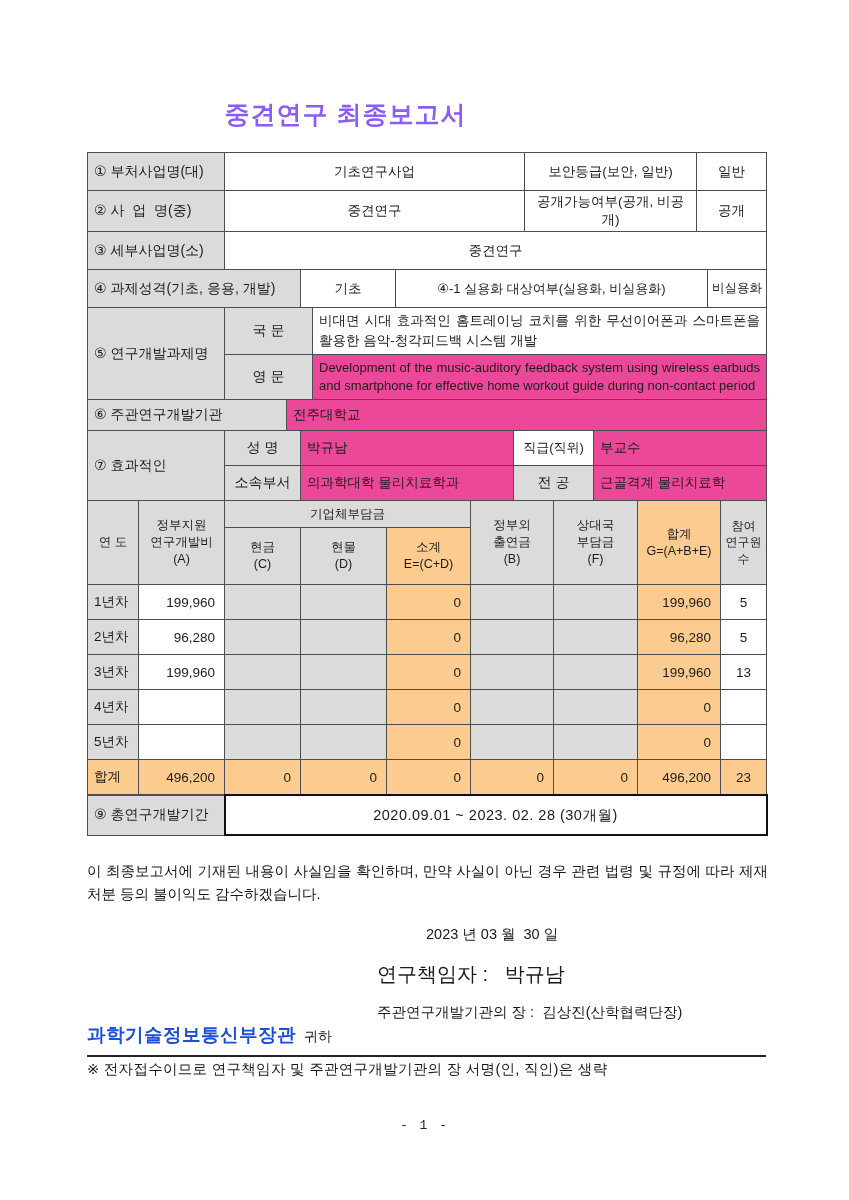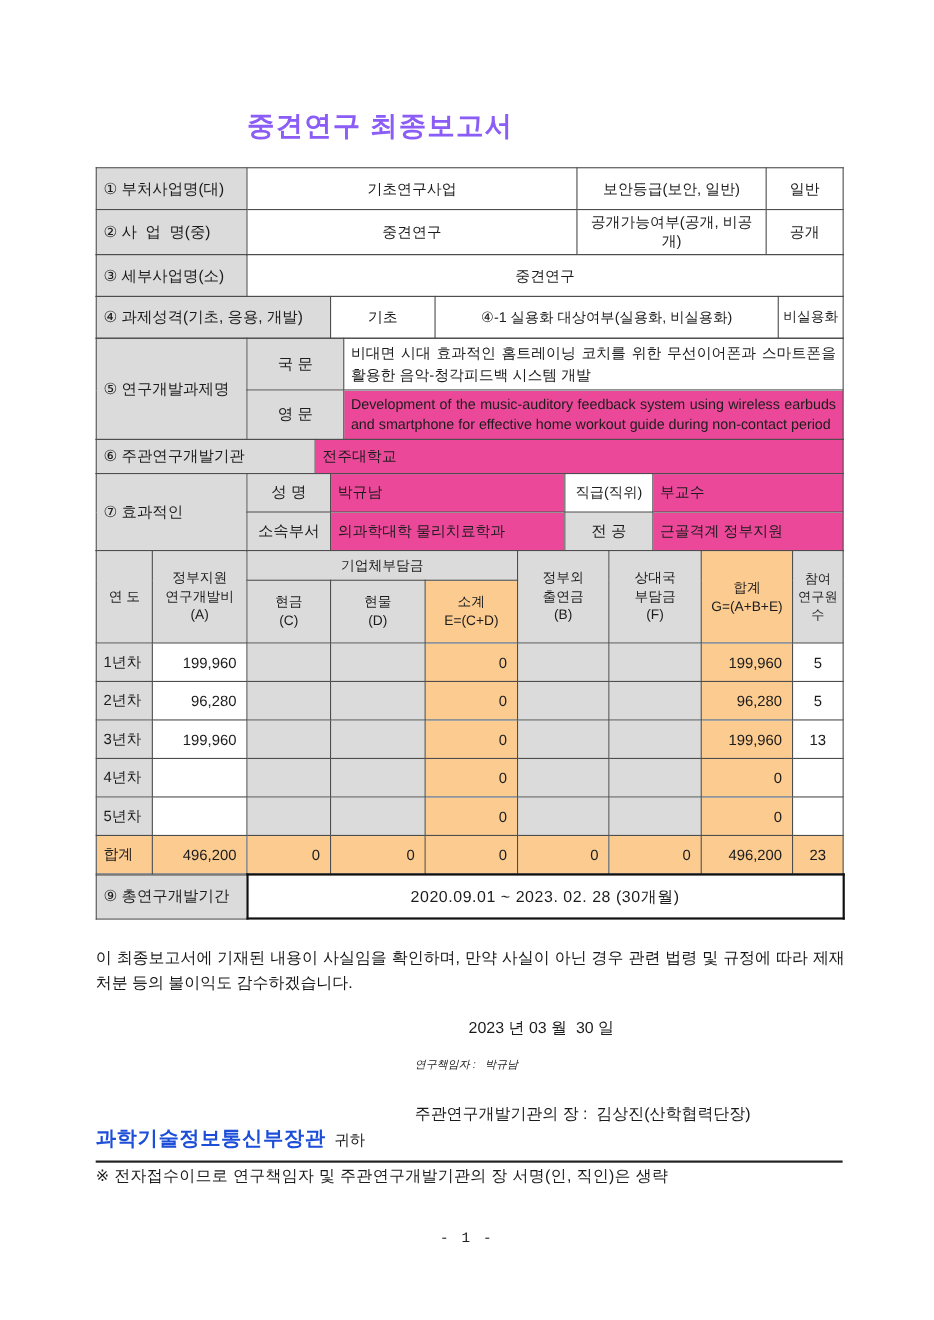--- a/index.html
+++ b/index.html
@@ -39,21 +39,21 @@
   .mem{background:#fff;text-align:center;}
   .tot td{background:#fbcb90;}
   .tot .yr{background:#fbcb90;}
   .bt-h1 th{height:27px;}
   .bt-h2 th{height:57px;}
   .period-val{border:2px solid #111;text-align:center;font-size:14.5px;letter-spacing:.5px;}
 
   .declaration{position:absolute;left:87px;top:860px;width:681px;font-size:14.5px;
                line-height:1.58;text-align:justify;word-break:break-all;color:#161616;}
   .date-line{position:absolute;left:426px;top:925px;font-size:14.5px;white-space:pre;}
-  .pi-line{position:absolute;left:377px;top:961px;font-size:10px;white-space:pre;font-style:italic;}
+  .pi-line{position:absolute;left:377px;top:961px;font-size:20px;white-space:pre;}
   .head-line{position:absolute;left:377px;top:1003px;font-size:14.5px;white-space:pre;}
   .addressee{position:absolute;left:87px;top:1022px;width:679px;
              border-bottom:2px solid #222;padding-bottom:8px;}
   .addressee .main{font-size:18.5px;font-weight:600;letter-spacing:.5px;color:#1d4ed8;}
   .addressee .suffix{font-size:14px;margin-left:8px;}
   .note{position:absolute;left:87px;top:1060px;width:700px;font-size:14.5px;letter-spacing:.3px;}
   .page-num{position:absolute;left:0;top:1118px;width:849px;text-align:center;
             font-size:13px;font-family:"Liberation Mono","DejaVu Sans Mono",monospace;letter-spacing:2px;color:#222;}
 </style>
 </head>
@@ -163,21 +163,21 @@
         <td class="lab" rowspan="2">⑦ 효과적인</td>
         <td class="lab-c">성 명</td>
         <td class="val-l">박규남</td>
         <td class="val-c" style="padding:2px 1px;font-size:13px">직급(직위)</td>
         <td class="val-l">부교수</td>
       </tr>
       <tr class="h35">
         <td class="lab-c" style="padding:2px 2px">소속부서</td>
         <td class="val-l">의과학대학 물리치료학과</td>
         <td class="lab-c">전 공</td>
-        <td class="val-l">근골격계 정부지원</td>
+        <td class="val-l">근골격계 물리치료학</td>
       </tr>
     </tbody>
       </table>
 
 
     <table>
       <colgroup>
         <col style="width:51px">
           <col style="width:86px">
           <col style="width:76px">

